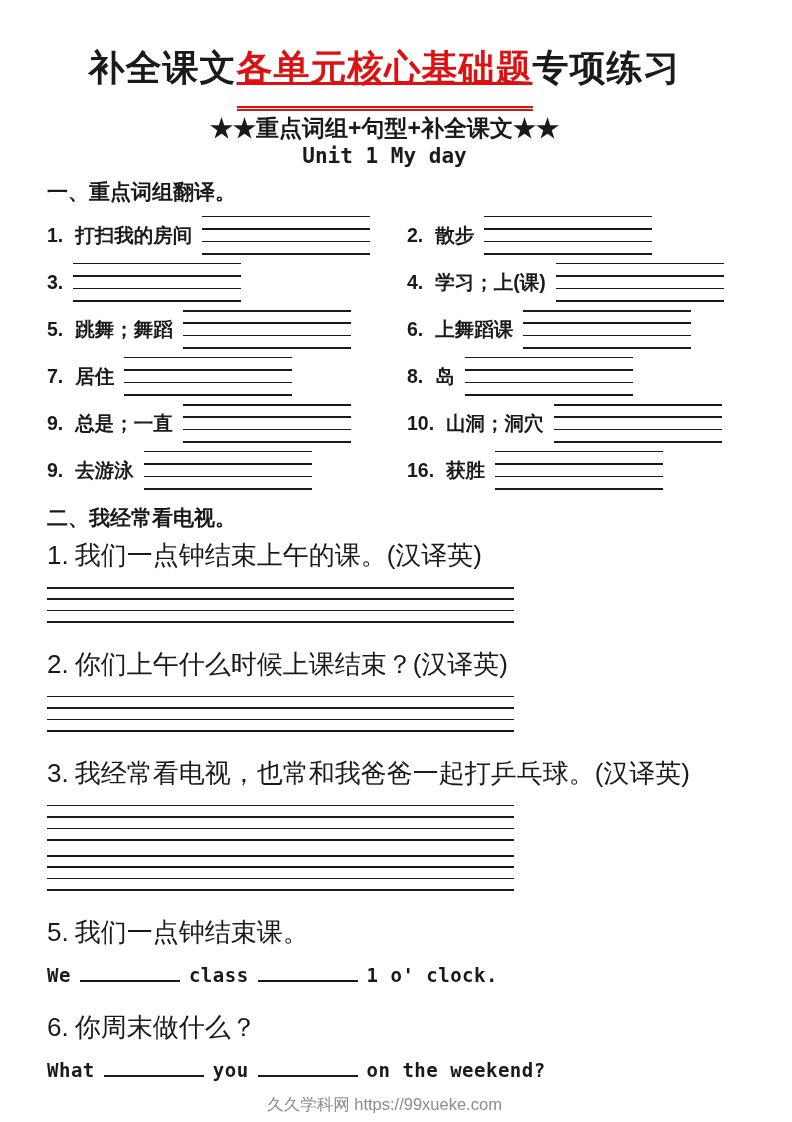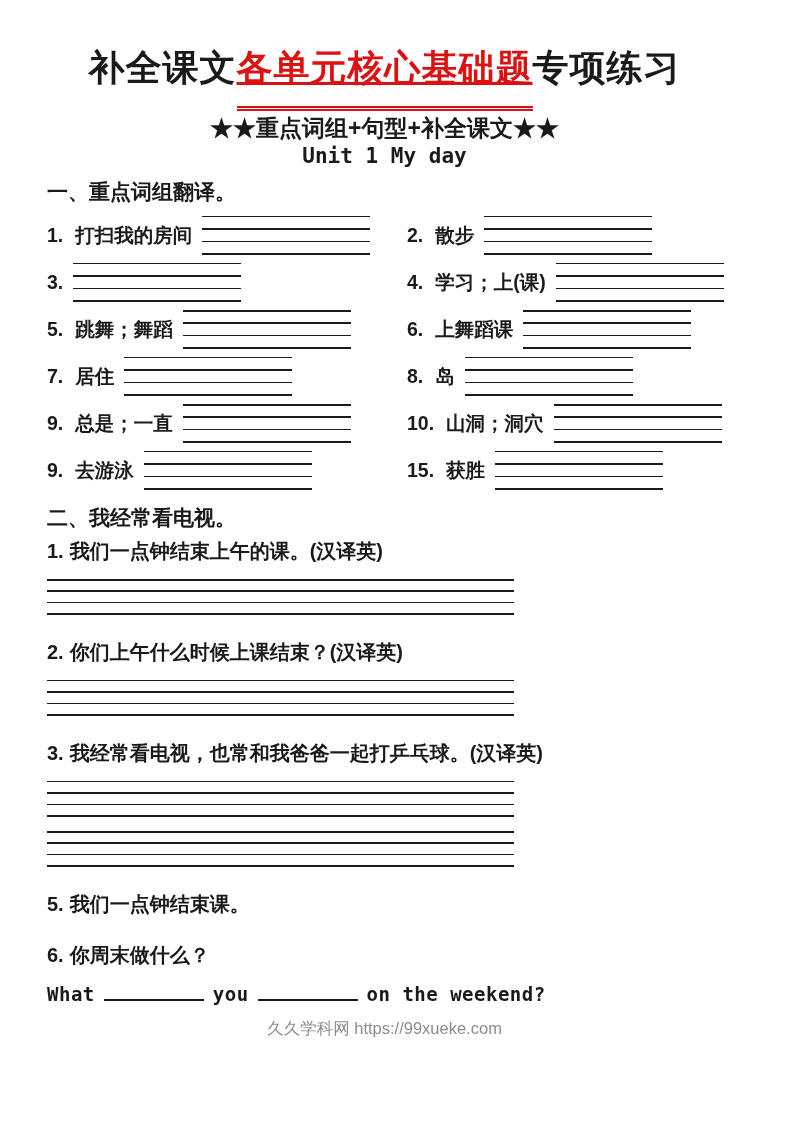--- a/index.html
+++ b/index.html
@@ -58,21 +58,21 @@
   .word-item .lbl { font-size: 19.5px; font-weight: 600; white-space: nowrap; margin-left: 12px; }
   .write-lines {
     width: 168px; height: 39px; margin-left: 10px; flex-shrink: 0;
     background-image: repeating-linear-gradient(
       to bottom,
       var(--ink) 0px, var(--ink) 1.5px,
       transparent 1.5px, transparent 12.4px);
   }
 
   
-  .q-label { margin-top: 24px; font-size: 20px; font-weight: 700; }
+  .q-label { margin-top: 24px; font-size: 26px; font-weight: 400; }
   .q-label .num { margin-right: 6px; }
   .q-label.first { margin-top: 6px; }
   .answer-lines {
     width: 467px; height: 36px; margin-top: 14px;
     background-image: repeating-linear-gradient(
       to bottom,
       var(--ink) 0px, var(--ink) 1.5px,
       transparent 1.5px, transparent 11.4px);
   }
   .fill-line {
@@ -160,21 +160,21 @@
       <span class="num">10.</span>
       <span class="lbl">山洞；洞穴</span>
       <span class="write-lines"></span>
     </div>
     <div class="word-item">
       <span class="num">9.</span>
       <span class="lbl">去游泳</span>
       <span class="write-lines"></span>
     </div>
     <div class="word-item">
-      <span class="num">15.</span>
+      <span class="num">16.</span>
       <span class="lbl">获胜</span>
       <span class="write-lines"></span>
     </div>
   </div>
 
   <div class="section-heading">二、我经常看电视。</div>
 
   <div class="q-label first">
     <span class="num">1.</span><span>我们一点钟结束上午的课。(汉译英)</span>
   </div>
@@ -188,20 +188,23 @@
   <div class="q-label">
     <span class="num">3.</span><span>我经常看电视，也常和我爸爸一起打乒乓球。(汉译英)</span>
   </div>
   <div class="answer-lines"></div>
 
   <div class="answer-lines"></div>
 
   <div class="q-label">
     <span class="num">5.</span><span>我们一点钟结束课。</span>
   </div>
+  <div class="fill-line">
+    <span>We</span><span class="fill-blank"></span><span>class</span><span class="fill-blank"></span><span>1 o' clock.</span>
+  </div>
 
   <div class="q-label">
     <span class="num">6.</span><span>你周末做什么？</span>
   </div>
   <div class="fill-line">
     <span>What</span><span class="fill-blank"></span><span>you</span><span class="fill-blank"></span><span>on the weekend?</span>
   </div>
 
   <div class="footer">久久学科网 https://99xueke.com</div>
 

